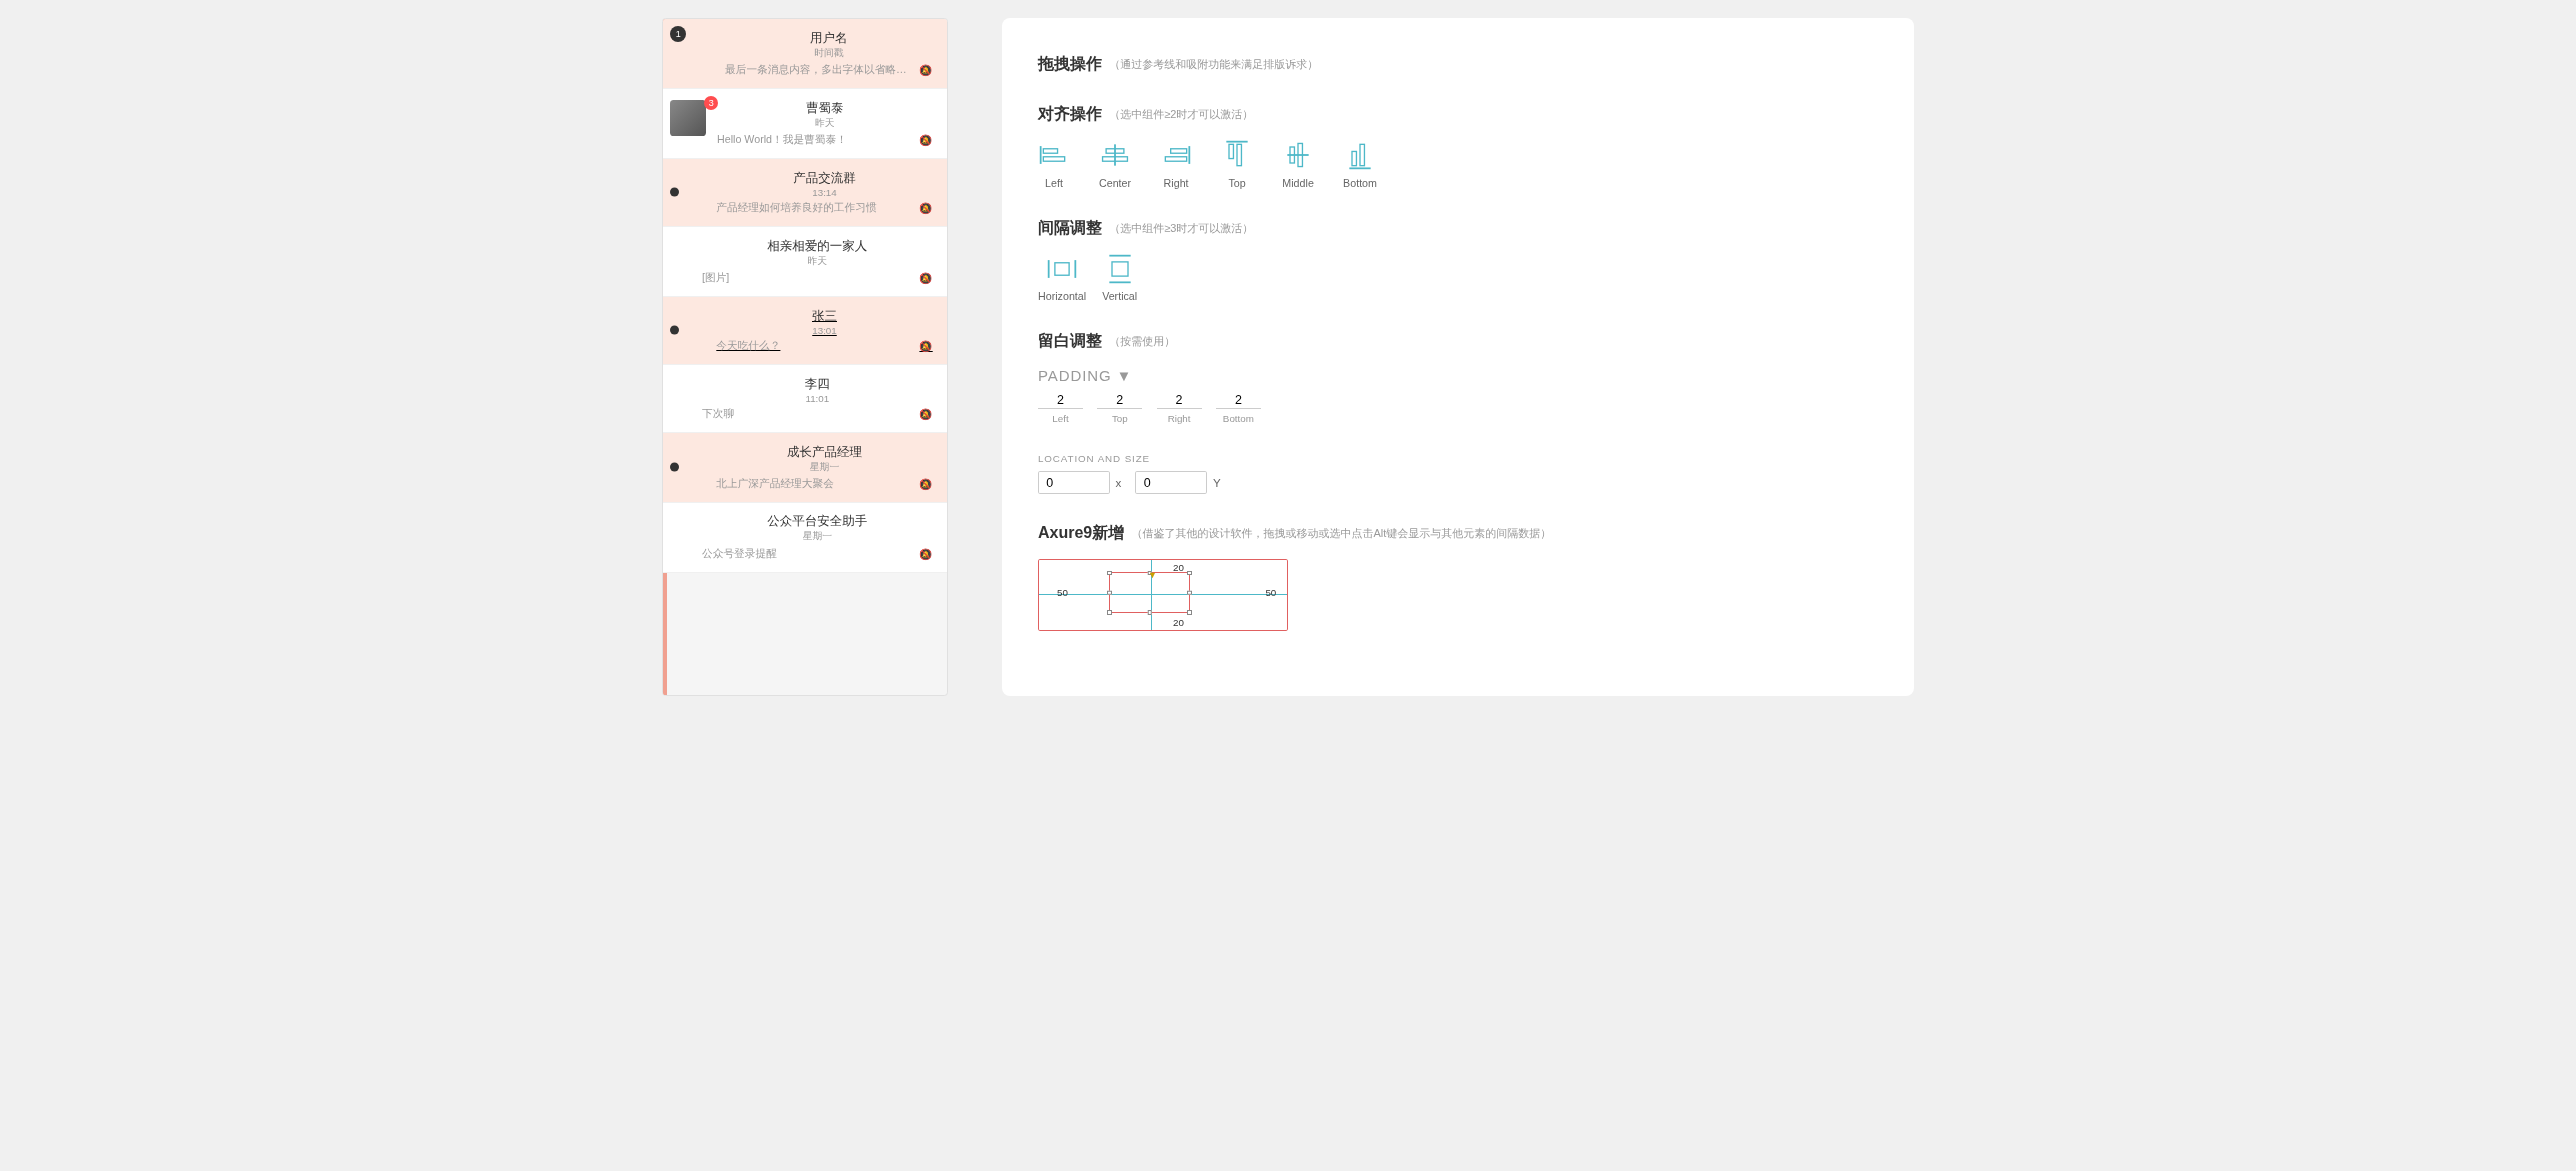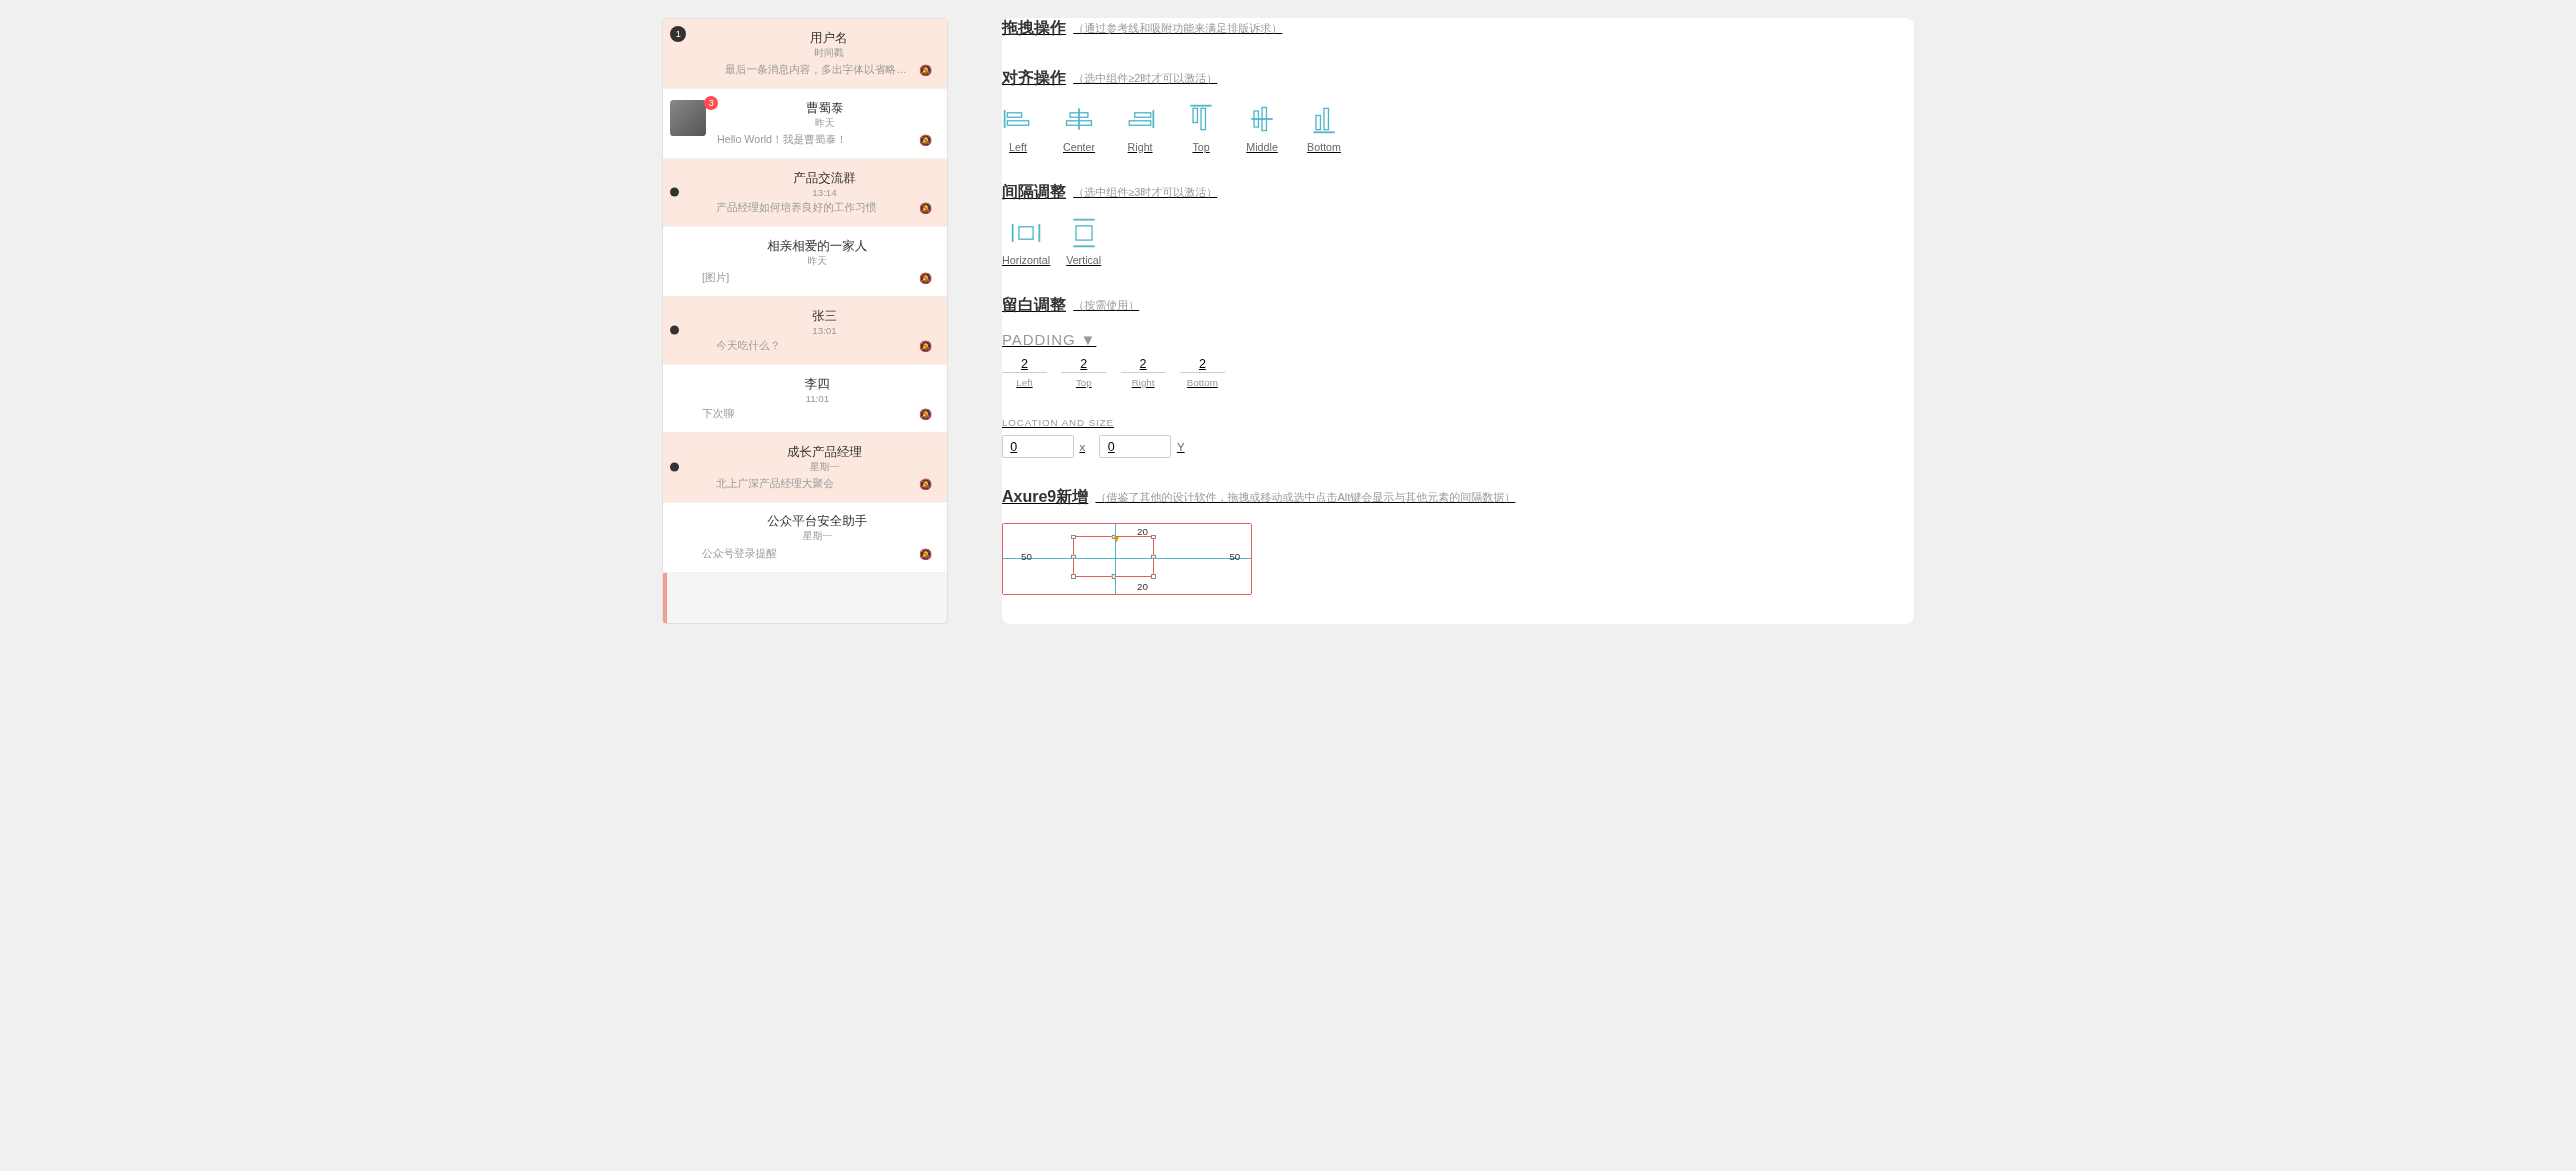--- a/index.html
+++ b/index.html
@@ -135,22 +135,22 @@
       top: 0;
       bottom: 0;
       width: 3.6px;
       background: #f0a090;
     }
 
     
     .settings-panel {
       flex: 1;
       background: #fff;
+      padding: 36px;
       border-radius: 8px;
-      text-decoration: underline;
     }
     .section-title {
       font-size: 16px;
       font-weight: 600;
       color: #333;
       margin-bottom: 5.4px;
       display: flex;
       align-items: center;
       gap: 7.2px;
     }
@@ -324,21 +324,21 @@
         <span class="chat-time">昨天</span>
       </div>
       <div class="chat-preview">
         <span class="chat-text">[图片]</span>
         <span class="mute-icon">🔕</span>
       </div>
     </div>
 
     <div class="chat-item highlighted">
       <div class="dot-badge"></div>
-      <div style="padding-left:14.3px;">
+      <div style="padding-left:14.3px;text-decoration:underline;">
         <div class="chat-header">
           <span class="chat-name">张三</span>
           <span class="chat-time">13:01</span>
         </div>
         <div class="chat-preview">
           <span class="chat-text">今天吃什么？</span>
           <span class="mute-icon">🔕</span>
         </div>
       </div>
     </div>

